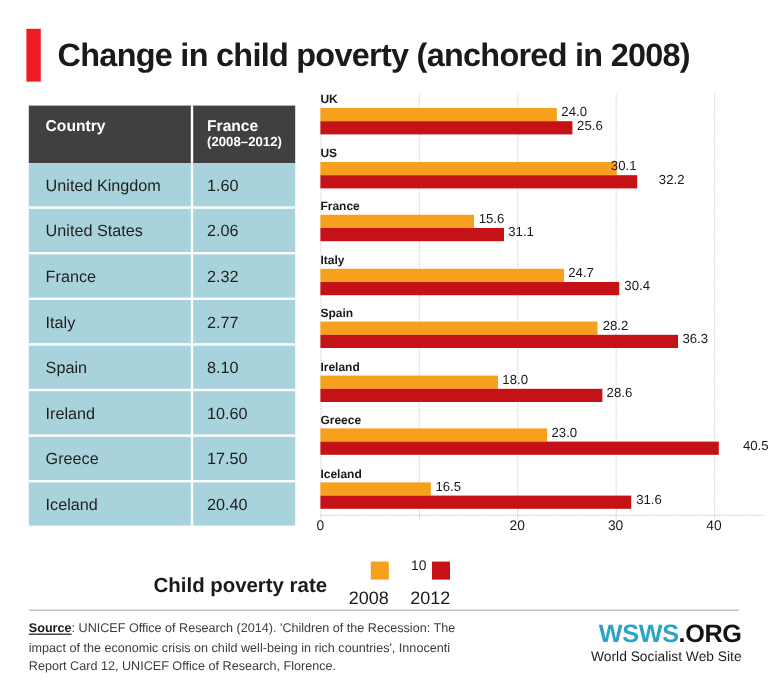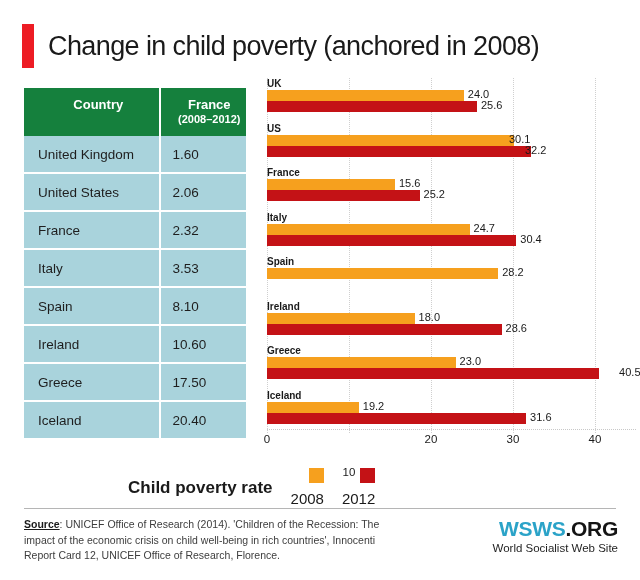--- a/index.html
+++ b/index.html
@@ -26,45 +26,45 @@
   }
   .title-accent {
     width: 12px;
     height: 44px;
     background: #ed1c24;
     margin-right: 14px;
     flex: none;
   }
   .title-text {
     font-size: 27px;
-    font-weight: normal;
+    font-weight: bold;
     letter-spacing: -0.6px;
     color: #1a1a1a;
     white-space: nowrap;
     line-height: 1;
   }
 
   
   .table-wrap {
     position: absolute;
     left: 24px;
     top: 88px;
     width: 222px;
   }
   .data-table {
     width: 100%;
     border-collapse: collapse;
     table-layout: fixed;
   }
   .data-table th {
-    background: #15803d;
+    background: #404040;
     color: #ffffff;
     font-size: 13px;
     font-weight: bold;
-    text-align: center;
+    text-align: left;
     padding: 9px 0 9px 14px;
     vertical-align: top;
     border-right: 2px solid #ffffff;
     line-height: 1.25;
   }
   .data-table th:last-child {
     border-right: none;
     padding-left: 12px;
   }
   .data-table th .sub {
@@ -248,21 +248,21 @@
         <tr>
           <td>United States</td>
           <td class="val">2.06</td>
         </tr>
         <tr>
           <td>France</td>
           <td class="val">2.32</td>
         </tr>
         <tr>
           <td>Italy</td>
-          <td class="val">3.53</td>
+          <td class="val">2.77</td>
         </tr>
         <tr>
           <td>Spain</td>
           <td class="val">8.10</td>
         </tr>
         <tr>
           <td>Ireland</td>
           <td class="val">10.60</td>
         </tr>
         <tr>
@@ -296,51 +296,55 @@
         </div>
       </div>
       <div class="bar-group" style="top: 44.5px;">
         <div class="bar-label">US</div>
         <div class="bar-row">
           <div class="bar y2008" style="width: 246.82px; background: rgb(246, 160, 30);"></div>
           <div class="bar-value" style="left: 238px;">30.1</div>
         </div>
         <div class="bar-row">
           <div class="bar y2012" style="width: 264.04px; background: rgb(196, 18, 22);"></div>
-          <div class="bar-value" style="left: 247px; padding-left: 11px;">32.2</div>
+          <div class="bar-value" style="left: 271px; padding-left: 11px;">32.2</div>
         </div>
       </div>
       <div class="bar-group" style="top: 89px;">
         <div class="bar-label">France</div>
         <div class="bar-row">
           <div class="bar y2008" style="width: 127.92px; background: rgb(246, 160, 30);"></div>
           <div class="bar-value" style="left: 127.92px;">15.6</div>
         </div>
         <div class="bar-row">
           <div class="bar y2012" style="width: 152.52px; background: rgb(196, 18, 22);"></div>
-          <div class="bar-value" style="left: 152.52px;">25.2</div>
+          <div class="bar-value" style="left: 152.52px;">31.1</div>
         </div>
       </div>
       <div class="bar-group" style="top: 133.5px;">
         <div class="bar-label">Italy</div>
         <div class="bar-row">
           <div class="bar y2008" style="width: 202.54px; background: rgb(246, 160, 30);"></div>
           <div class="bar-value" style="left: 202.54px;">24.7</div>
         </div>
         <div class="bar-row">
           <div class="bar y2012" style="width: 249.28px; background: rgb(196, 18, 22);"></div>
           <div class="bar-value" style="left: 249.28px;">30.4</div>
         </div>
       </div>
       <div class="bar-group" style="top: 178px;">
         <div class="bar-label">Spain</div>
         <div class="bar-row">
           <div class="bar y2008" style="width: 231.24px; background: rgb(246, 160, 30);"></div>
           <div class="bar-value" style="left: 231.24px;">28.2</div>
         </div>
+        <div class="bar-row">
+          <div class="bar y2012" style="width: 297.66px; background: rgb(196, 18, 22);"></div>
+          <div class="bar-value" style="left: 297.66px;">36.3</div>
+        </div>
       </div>
       <div class="bar-group" style="top: 222.5px;">
         <div class="bar-label">Ireland</div>
         <div class="bar-row">
           <div class="bar y2008" style="width: 147.6px; background: rgb(246, 160, 30);"></div>
           <div class="bar-value" style="left: 147.6px;">18.0</div>
         </div>
         <div class="bar-row">
           <div class="bar y2012" style="width: 234.52px; background: rgb(196, 18, 22);"></div>
           <div class="bar-value" style="left: 234.52px;">28.6</div>
@@ -354,21 +358,21 @@
         </div>
         <div class="bar-row">
           <div class="bar y2012" style="width: 332.1px; background: rgb(196, 18, 22);"></div>
           <div class="bar-value" style="left: 332.1px; padding-left: 20px;">40.5</div>
         </div>
       </div>
       <div class="bar-group" style="top: 311.5px;">
         <div class="bar-label">Iceland</div>
         <div class="bar-row">
           <div class="bar y2008" style="width: 91.84px; background: rgb(246, 160, 30);"></div>
-          <div class="bar-value" style="left: 91.84px;">19.2</div>
+          <div class="bar-value" style="left: 91.84px;">16.5</div>
         </div>
         <div class="bar-row">
           <div class="bar y2012" style="width: 259.12px; background: rgb(196, 18, 22);"></div>
           <div class="bar-value" style="left: 259.12px;">31.6</div>
         </div>
       </div>
     </div>
   <div class="axis" id="chart-axis">
     <div class="axis-line"></div>
   <div class="axis-tick" style="left: 9px;">0</div>

